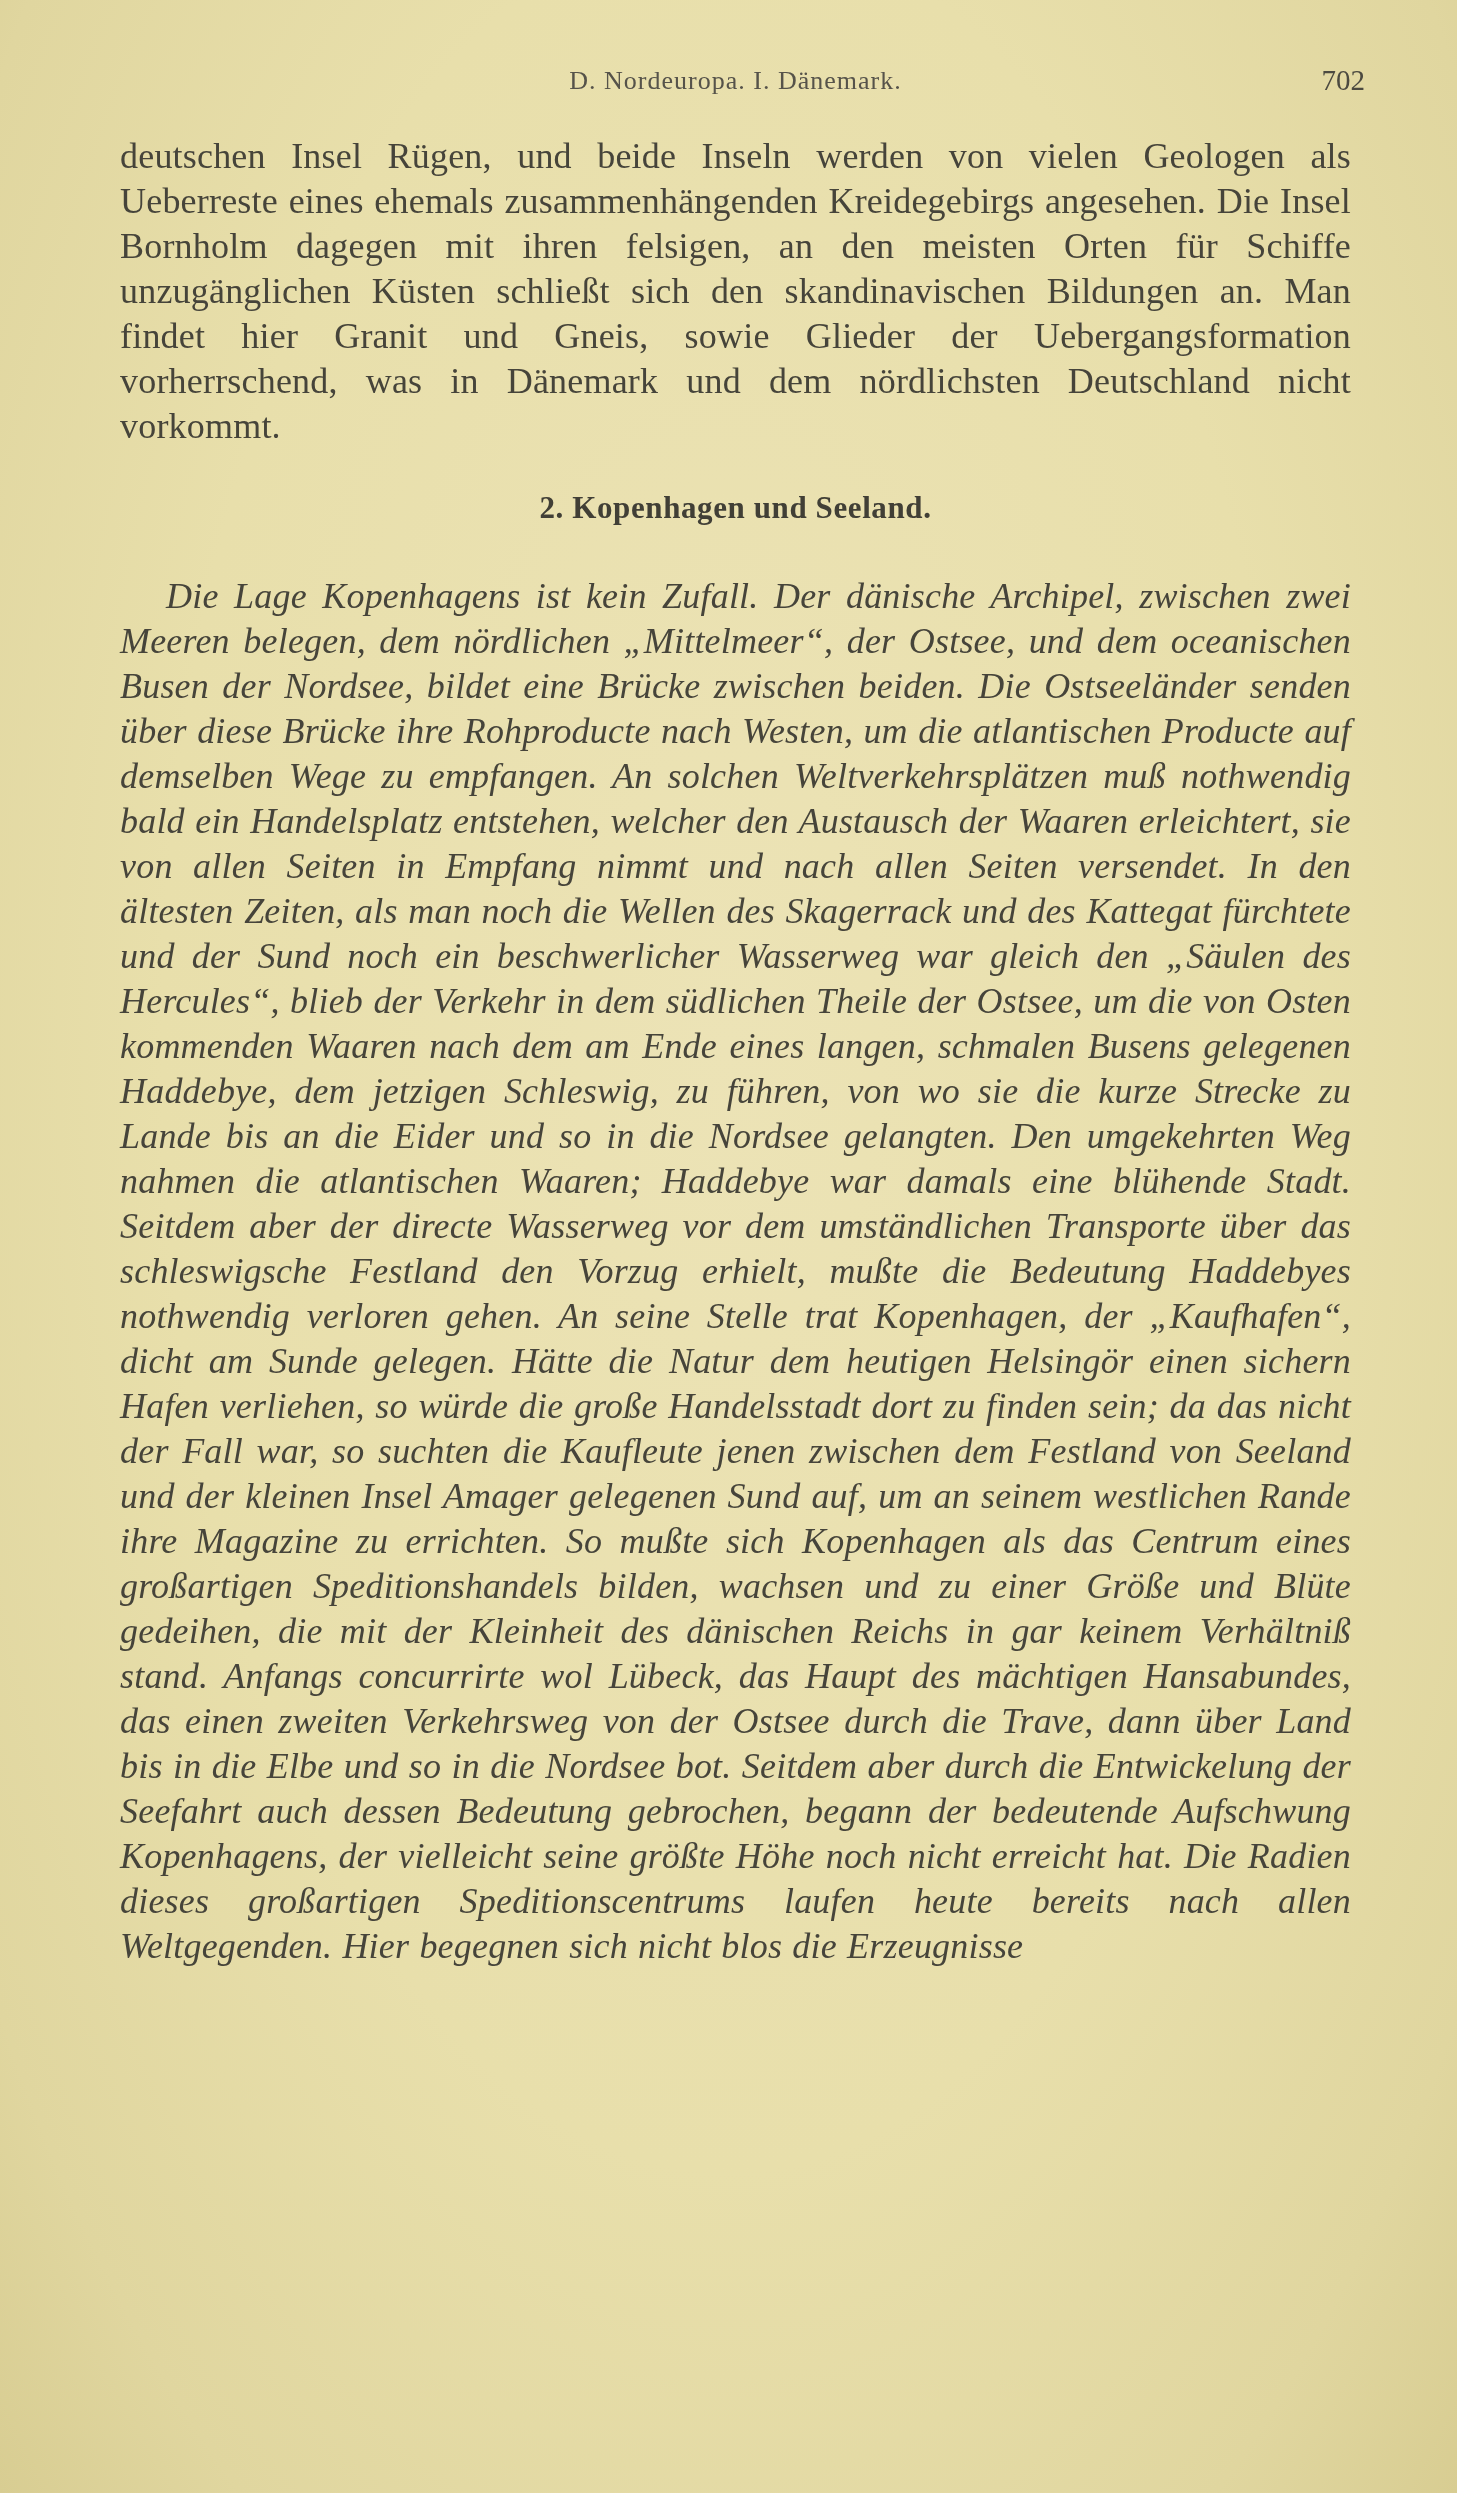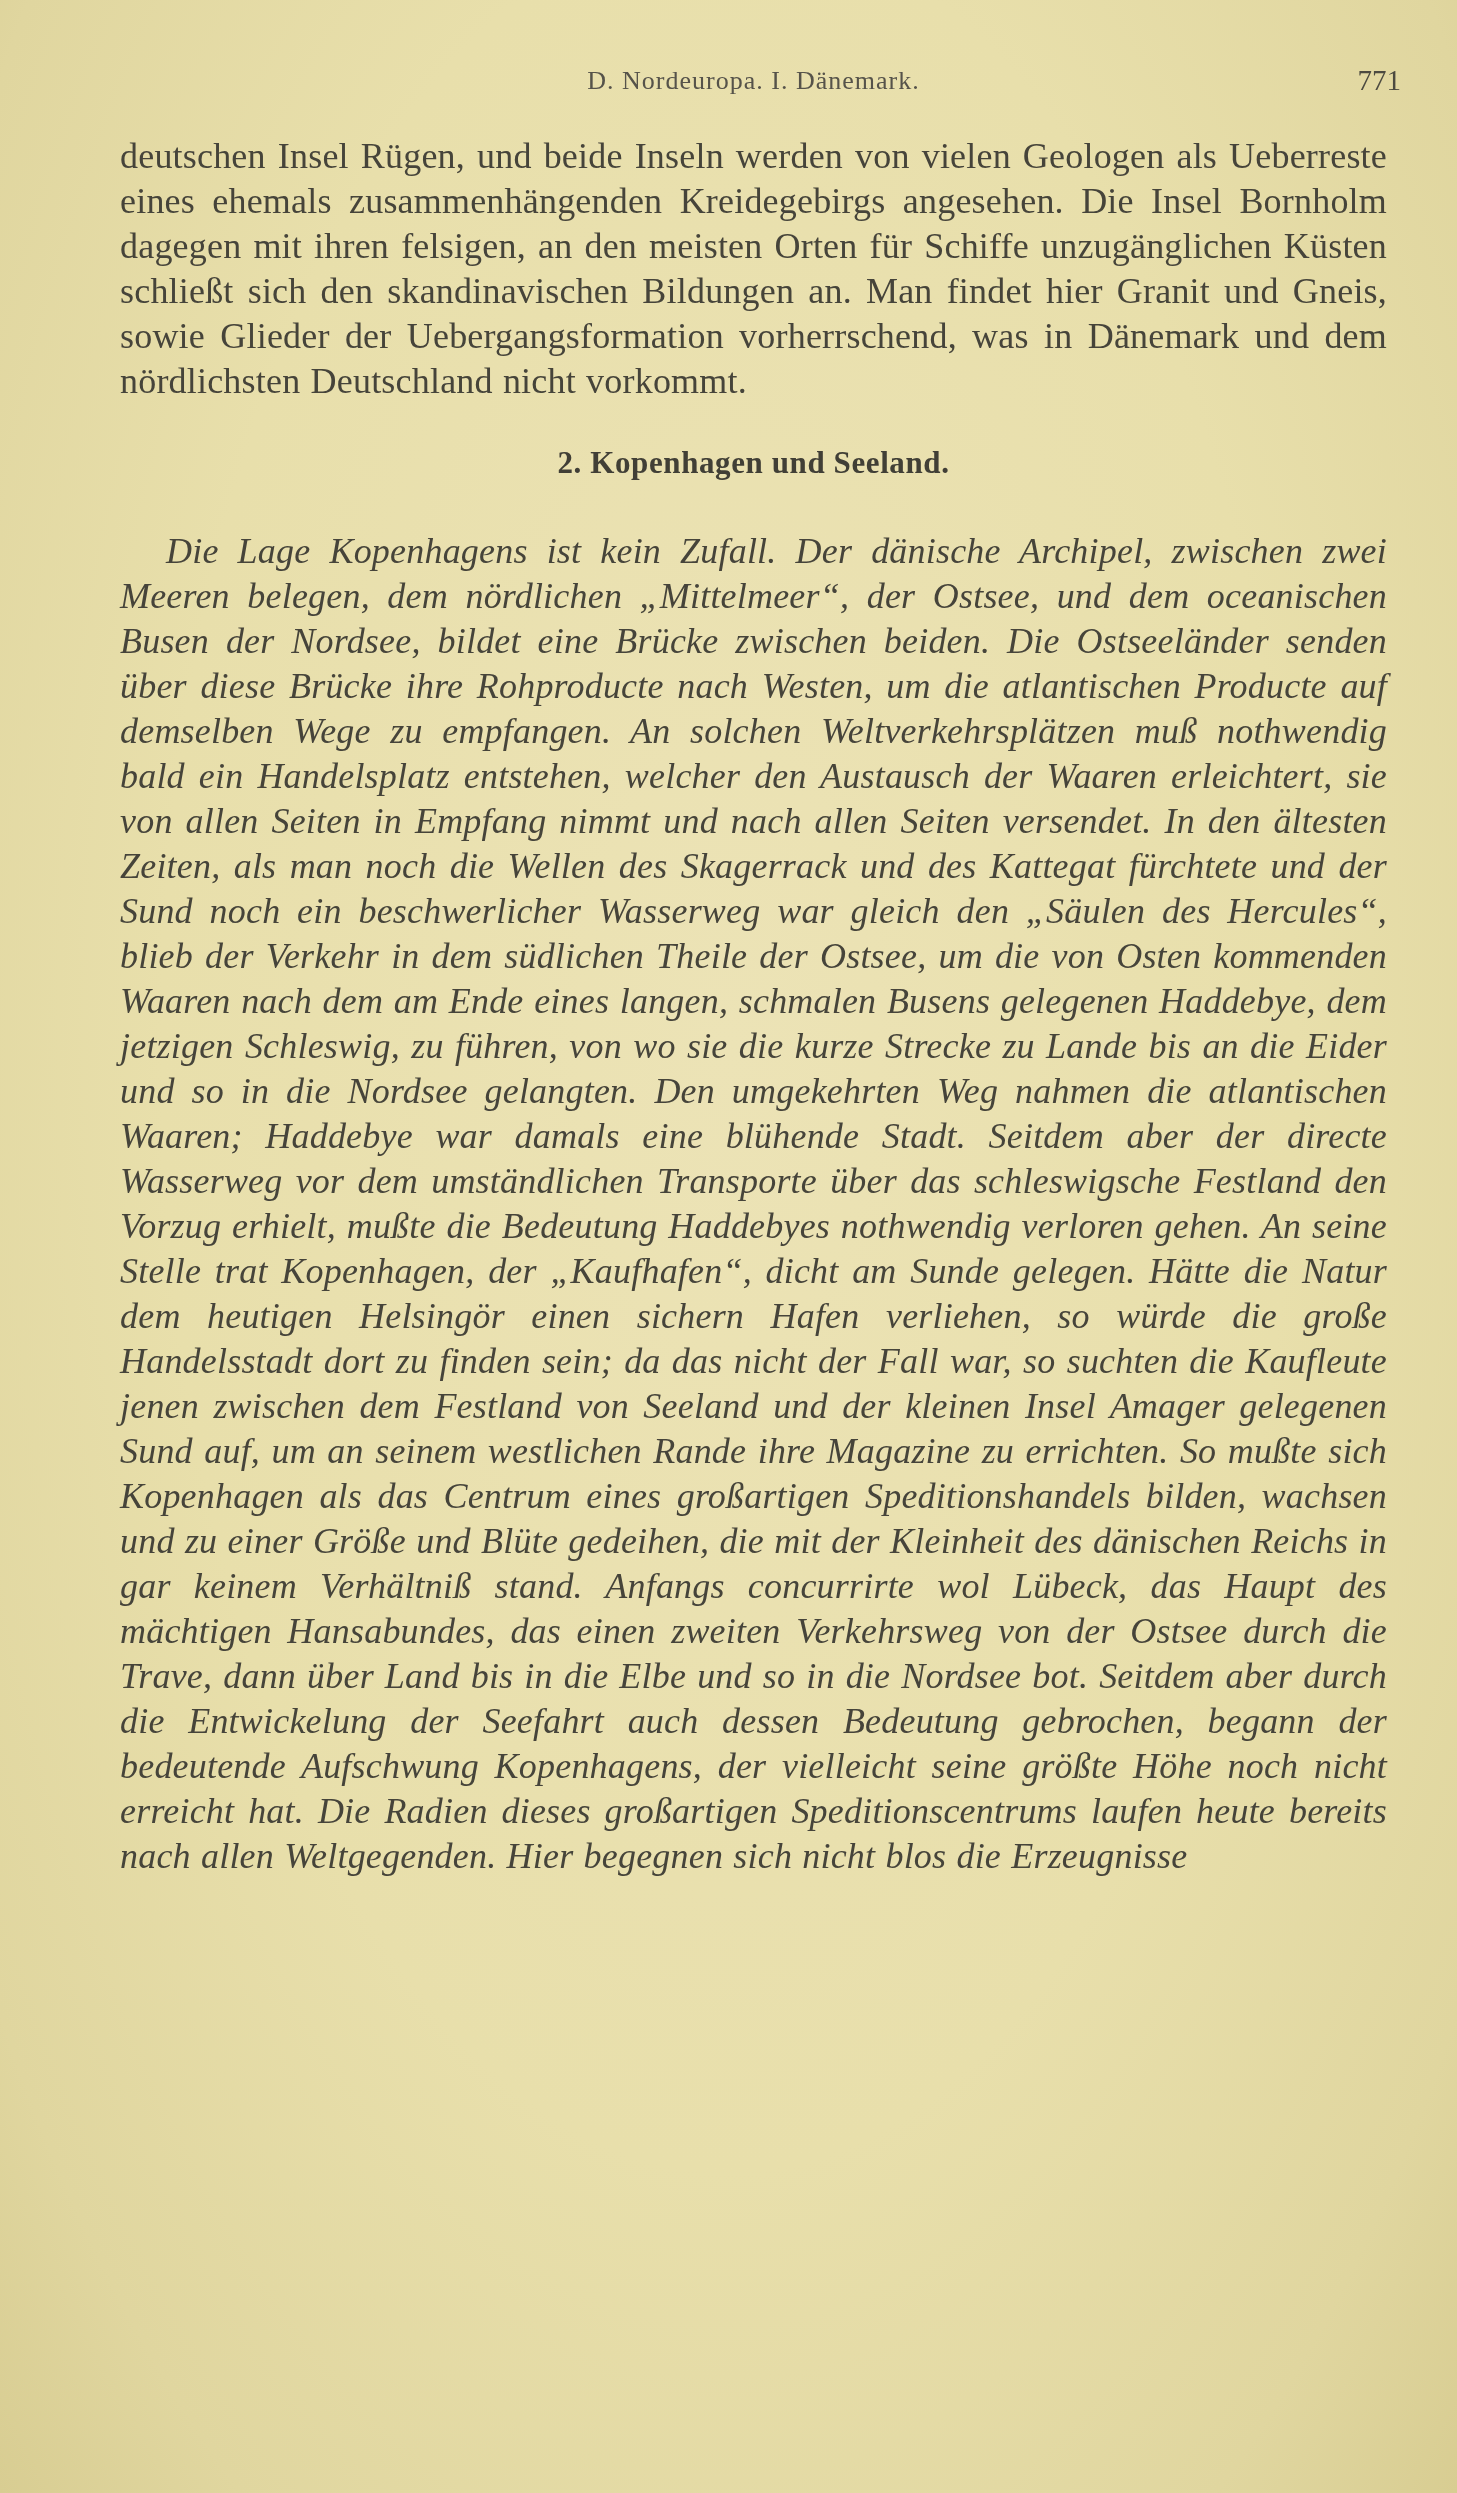--- a/index.html
+++ b/index.html
@@ -11,21 +11,21 @@
     height: 2493px;
     background: radial-gradient(ellipse at 50% 42%, #ece3b6 0%, #e8dfab 55%, #e0d69f 85%, #d8cd92 100%);
     font-family: "Liberation Serif", "DejaVu Serif", serif;
     color: #46443a;
     overflow: hidden;
   }
   .page {
     box-sizing: border-box;
     width: 1457px;
     height: 2493px;
-    padding: 66px 54px 60px 104px;
+    padding: 66px 90px 60px 104px;
   }
   .header {
     position: relative;
     height: 42px;
     margin-bottom: 26px;
     font-size: 26px;
     color: #56534a;
   }
   .running-title {
     position: absolute;
@@ -63,21 +63,21 @@
     letter-spacing: 0.6px;
   }
 </style>
 </head>
 <body>
 
 <div class="page">
 
   <div class="header">
     <span class="running-title">D. Nordeuropa.  I. Dänemark.</span>
-    <span class="page-number">771</span>
+    <span class="page-number">702</span>
   </div>
 
   <p class="para continuation">deutschen Insel Rügen, und beide Inseln werden von vielen Geologen als Ueberreste eines ehemals zusammenhängenden Kreidegebirgs angesehen. Die Insel Bornholm dagegen mit ihren felsigen, an den meisten Orten für Schiffe unzugänglichen Küsten schließt sich den skandinavischen Bildungen an. Man findet hier Granit und Gneis, sowie Glieder der Uebergangsformation vorherrschend, was in Dänemark und dem nördlichsten Deutschland nicht vorkommt.</p>
 
   <h2 class="section-heading">2. Kopenhagen und Seeland.</h2>
 
   <p class="para main">Die Lage Kopenhagens ist kein Zufall. Der dänische Archipel, zwischen zwei Meeren belegen, dem nördlichen „Mittelmeer“, der Ostsee, und dem oceanischen Busen der Nordsee, bildet eine Brücke zwischen beiden. Die Ostseeländer senden über diese Brücke ihre Rohproducte nach Westen, um die atlantischen Producte auf demselben Wege zu empfangen. An solchen Weltverkehrsplätzen muß nothwendig bald ein Handelsplatz entstehen, welcher den Austausch der Waaren erleichtert, sie von allen Seiten in Empfang nimmt und nach allen Seiten versendet. In den ältesten Zeiten, als man noch die Wellen des Skagerrack und des Kattegat fürchtete und der Sund noch ein beschwerlicher Wasserweg war gleich den „Säulen des Hercules“, blieb der Verkehr in dem südlichen Theile der Ostsee, um die von Osten kommenden Waaren nach dem am Ende eines langen, schmalen Busens gelegenen Haddebye, dem jetzigen Schleswig, zu führen, von wo sie die kurze Strecke zu Lande bis an die Eider und so in die Nordsee gelangten. Den umgekehrten Weg nahmen die atlantischen Waaren; Haddebye war damals eine blühende Stadt. Seitdem aber der directe Wasserweg vor dem umständlichen Transporte über das schleswigsche Festland den Vorzug erhielt, mußte die Bedeutung Haddebyes nothwendig verloren gehen. An seine Stelle trat Kopenhagen, der „Kaufhafen“, dicht am Sunde gelegen. Hätte die Natur dem heutigen Helsingör einen sichern Hafen verliehen, so würde die große Handelsstadt dort zu finden sein; da das nicht der Fall war, so suchten die Kaufleute jenen zwischen dem Festland von Seeland und der kleinen Insel Amager gelegenen Sund auf, um an seinem westlichen Rande ihre Magazine zu errichten. So mußte sich Kopenhagen als das Centrum eines großartigen Speditionshandels bilden, wachsen und zu einer Größe und Blüte gedeihen, die mit der Kleinheit des dänischen Reichs in gar keinem Verhältniß stand. Anfangs concurrirte wol Lübeck, das Haupt des mächtigen Hansabundes, das einen zweiten Verkehrsweg von der Ostsee durch die Trave, dann über Land bis in die Elbe und so in die Nordsee bot. Seitdem aber durch die Entwickelung der Seefahrt auch dessen Bedeutung gebrochen, begann der bedeutende Aufschwung Kopenhagens, der vielleicht seine größte Höhe noch nicht erreicht hat. Die Radien dieses großartigen Speditionscentrums laufen heute bereits nach allen Weltgegenden. Hier begegnen sich nicht blos die Erzeugnisse</p>
 
 </div>
 

